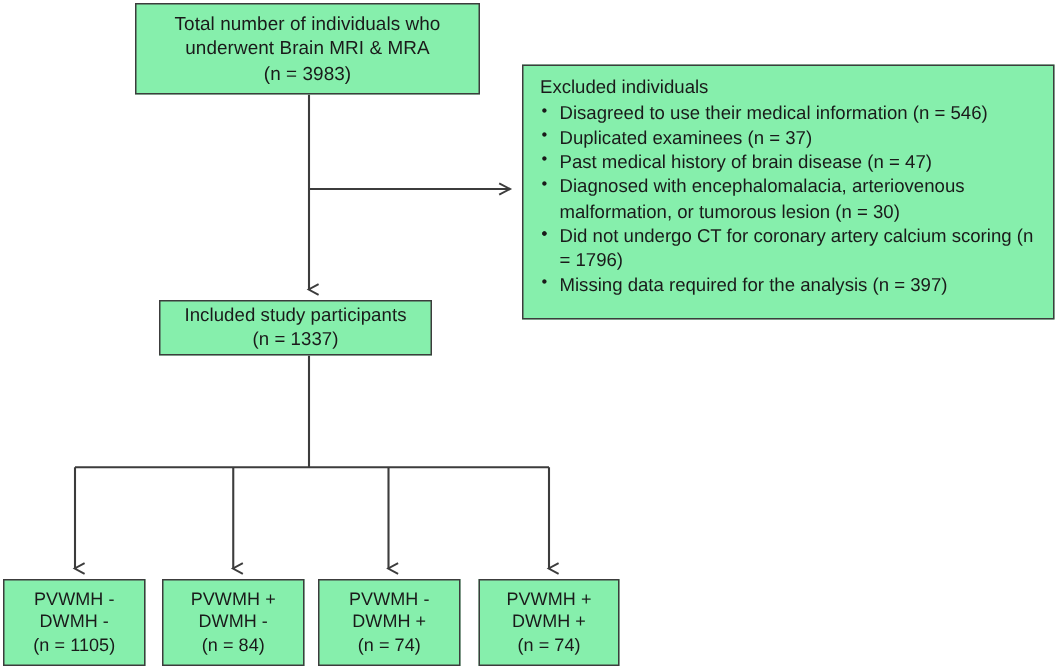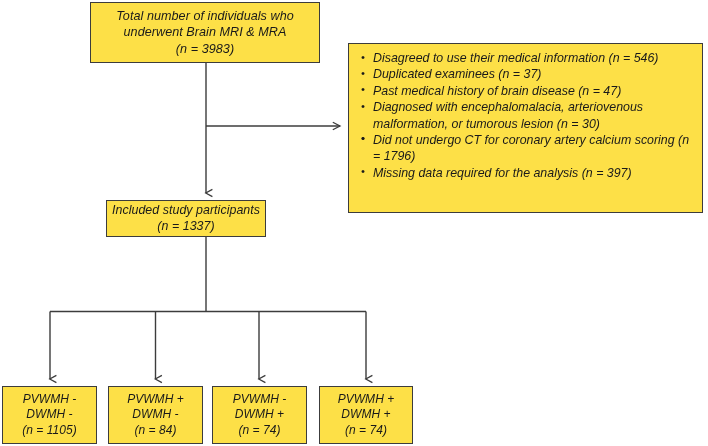--- a/index.html
+++ b/index.html
@@ -24,25 +24,24 @@
     left: 0;
     top: 0;
     width: 708px;
     height: 446px;
     pointer-events: none;
   }
   .node {
     position: absolute;
     box-sizing: border-box;
     border: 1.4px solid #3c3c3c;
-    background: #fde047;
+    background: #86efac;
     display: flex;
     align-items: center;
     justify-content: center;
-    font-style: italic;
   }
   .node .node-text {
     text-align: center;
     line-height: 1.28;
     font-size: 12.4px;
     letter-spacing: 0.05px;
     white-space: pre-line;
     padding: 0 4px;
   }
 
@@ -85,21 +84,21 @@
     position: absolute;
     left: 3px;
     top: -0.5px;
     font-size: 11px;
   }
 
   
   #node-included {
     left: 106px;
     top: 200px;
-    width: 160px;
+    width: 182px;
     height: 37px;
   }
 
   
   .leaf {
     top: 386px;
     height: 58px;
   }
   #node-leaf-0 { left: 2px;   width: 95px; }
   #node-leaf-1 { left: 108px; width: 95px; }
@@ -149,20 +148,21 @@
     </g>
   </svg>
 
   <div class="node" id="node-total">
     <div class="node-text">Total number of individuals who
 underwent Brain MRI &amp; MRA
 (n = 3983)</div>
   </div>
 
   <div class="node" id="node-excluded">
+    <div class="excl-title">Excluded individuals</div>
     <ul class="excl-list" id="excl-list">
         <li><span class="bullet">•</span><span>Disagreed to use their medical information (n = 546)</span></li>
         <li><span class="bullet">•</span><span>Duplicated examinees (n = 37)</span></li>
         <li><span class="bullet">•</span><span>Past medical history of brain disease (n = 47)</span></li>
         <li><span class="bullet">•</span><span>Diagnosed with encephalomalacia, arteriovenous malformation, or tumorous lesion (n = 30)</span></li>
         <li><span class="bullet">•</span></li>
         <li><span class="bullet">•</span><span>Did not undergo CT for coronary artery calcium scoring (n = 1796)</span></li>
         <li><span class="bullet">•</span><span>Missing data required for the analysis (n = 397)</span></li>
       </ul>
   </div>

